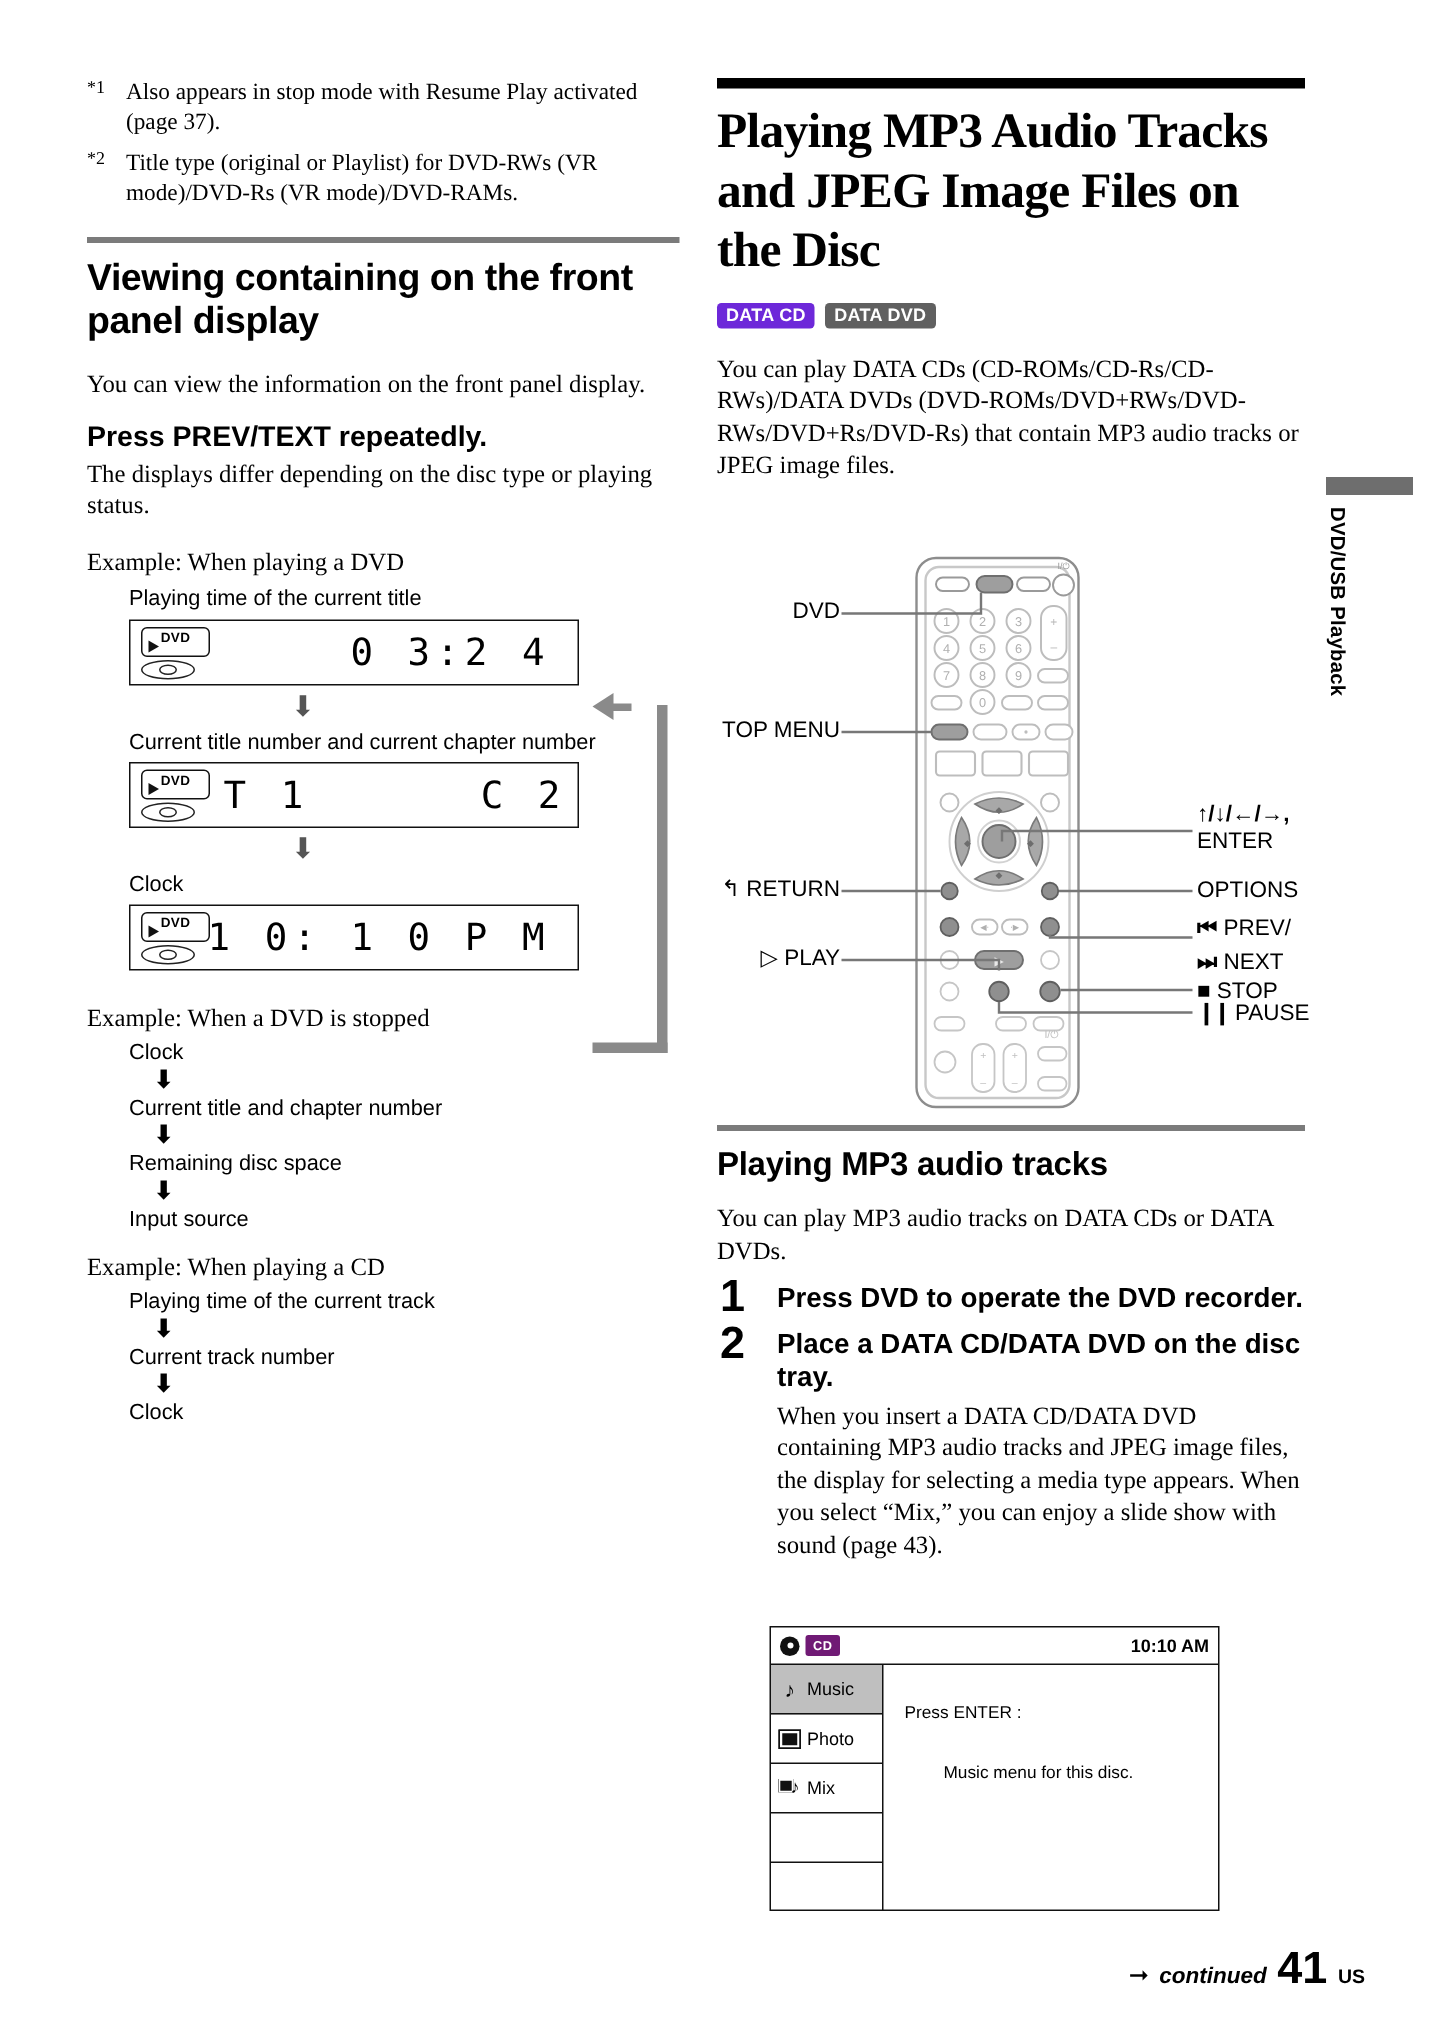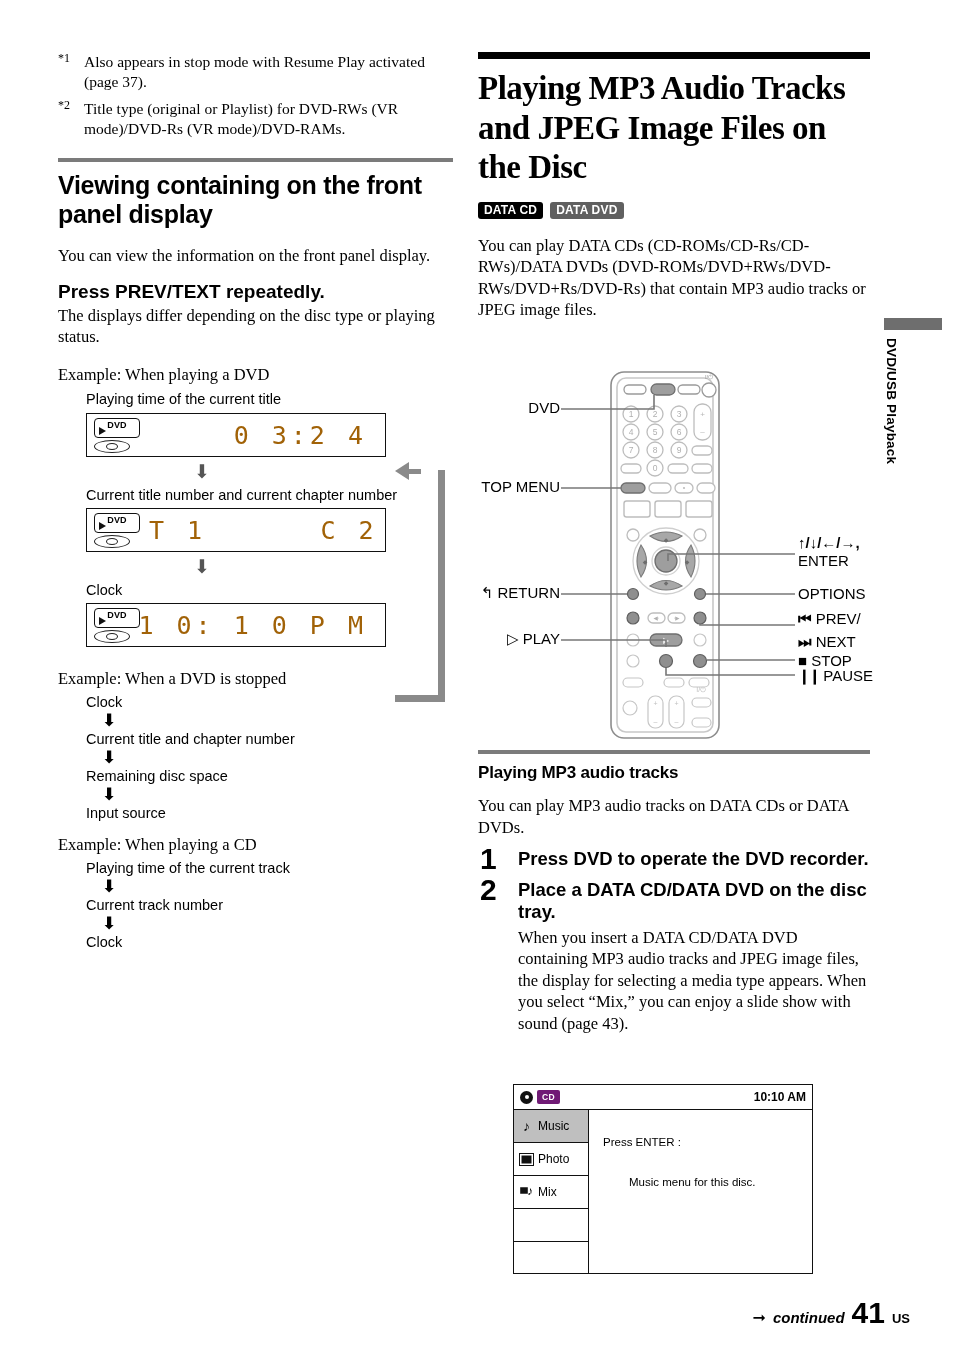--- a/index.html
+++ b/index.html
@@ -25,36 +25,36 @@
   h2.sec{
     font-family:"Liberation Sans", sans-serif;font-weight:bold;
     font-size:25px;line-height:1.17;margin:0 0 16px 0;letter-spacing:-.3px;
   }
   h1.main{
     font-family:Liberation Serif, serif;font-weight:bold;
     font-size:33px;line-height:1.20;margin:0 0 14px 0;letter-spacing:-.5px;
   }
   h3.sub{
     font-family:"Liberation Sans", sans-serif;font-weight:bold;
-    font-size:17px;line-height:1.2;margin:0 0 12px 0;letter-spacing:-.2px;
+    font-size:22px;line-height:1.2;margin:0 0 12px 0;letter-spacing:-.2px;
   }
   p.body{font-size:16.5px;line-height:1.30;margin:0 0 14px 0;}
   .bold-instr{
     font-family:"Liberation Sans", sans-serif;font-weight:bold;
     font-size:19px;margin:0 0 2px 0;
   }
 
   
   .badges{display:flex;gap:7px;margin:0 0 16px 0;}
   .badge{
     font-family:"Liberation Sans", sans-serif;font-weight:bold;
     font-size:12px;color:#fff;padding:2px 6px 3px 6px;border-radius:3px;
     letter-spacing:.2px;line-height:1;
   }
-  .badge.lt{background:#000000;}
+  .badge.lt{background:#6d28d9;}
   .badge.dk{background:#606060;}
 
   
   .ex-label{font-size:16.5px;margin:14px 0 5px 0;}
   .flow{margin-left:28px;}
   .flow .cap{font-family:"Liberation Sans", sans-serif;font-size:14.5px;
              line-height:1.25;margin:0 0 4px 0;}
   .lcd{
     position:relative;border:1.6px solid #111;height:44px;width:300px;
     background:#fff;box-sizing:border-box;
@@ -77,21 +77,21 @@
     margin-top:2px;width:34px;height:11px;border:1.4px solid #222;
     border-radius:50%;position:relative;
   }
   .lcd .ind .disc:before{
     content:"";position:absolute;left:11px;top:2.5px;width:10px;height:5px;
     border:1.3px solid #222;border-radius:50%;
   }
   .lcd .segs{
     position:absolute;right:18px;top:50%;transform:translateY(-50%);
     font-family:"DejaVu Sans Mono", monospace;font-size:25px;
-    letter-spacing:4px;color:#a16207;white-space:pre;
+    letter-spacing:4px;color:#000000;white-space:pre;
   }
   .lcd .segs.left{right:auto;left:62px;}
   .arrow-down{
     font-size:19px;color:#555;text-align:left;margin:5px 0 5px 108px;
     line-height:1;font-family:"DejaVu Sans", sans-serif;
   }
 
   
   .loop{position:absolute;left:395px;top:462px;width:62px;height:240px;}
   .loop .vbar{position:absolute;right:12px;top:8px;width:7px;height:232px;background:#8a8a8a;}

